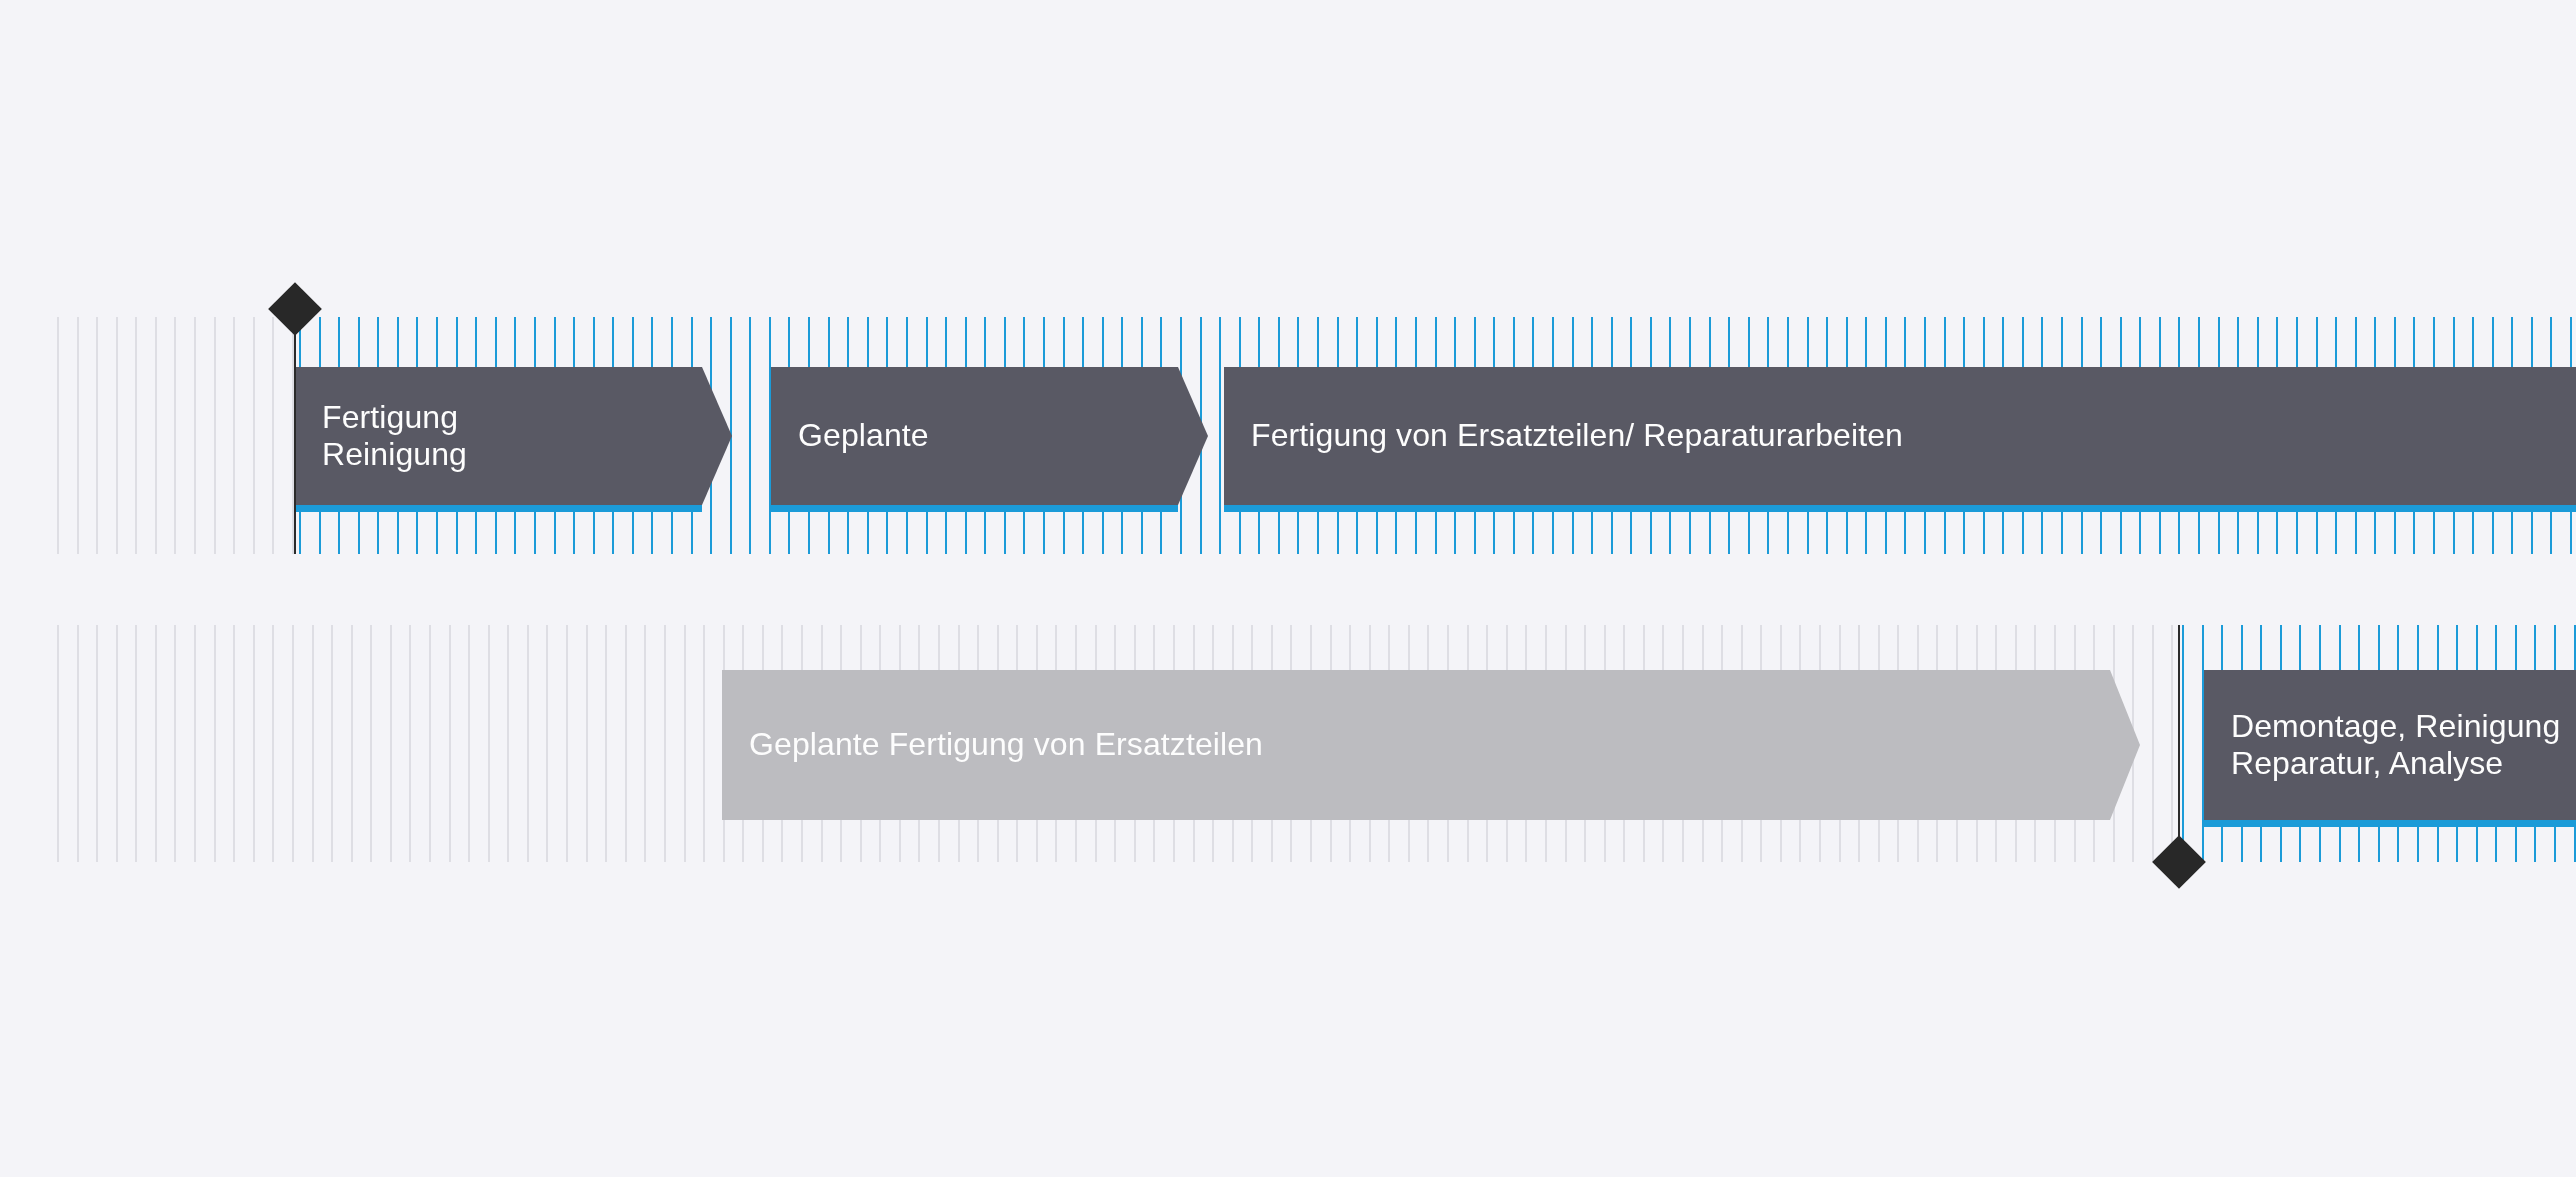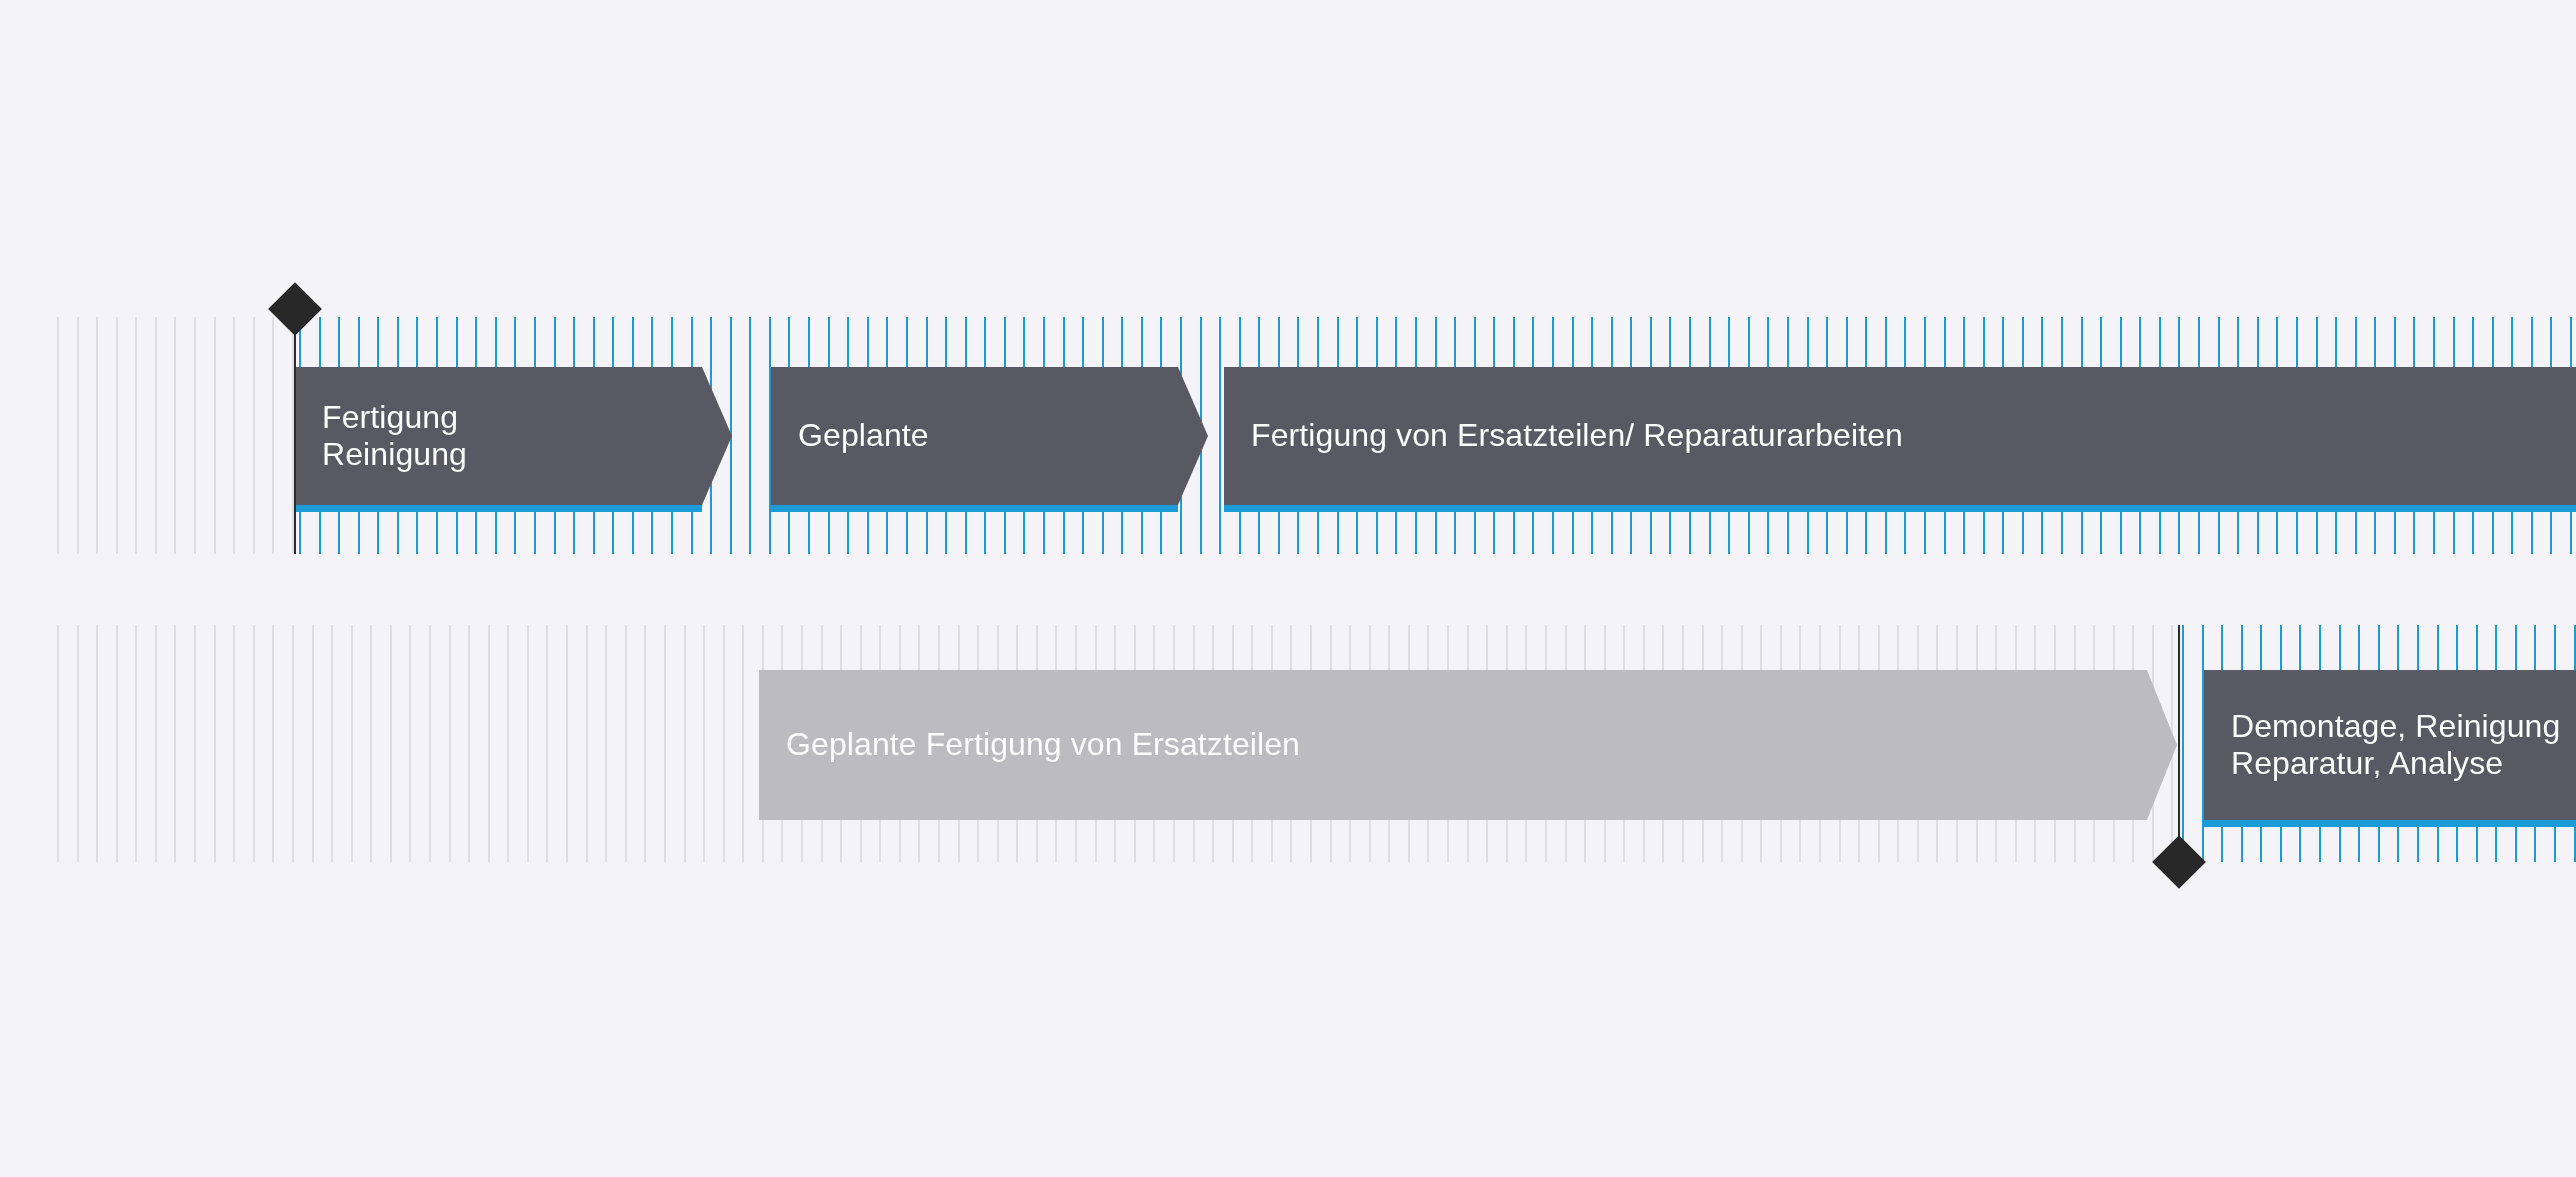--- a/index.html
+++ b/index.html
@@ -345,21 +345,21 @@
       <i style="left: 275px;"></i>
       <i style="left: 295px;"></i>
       <i style="left: 314px;"></i>
       <i style="left: 334px;"></i>
       <i style="left: 353px;"></i>
       <i style="left: 373px;"></i>
       <i style="left: 393px;"></i>
     </div>
 
 
-  <div class="chev grey" style="left:759px;top:670px;width:1418px;height:150px;">
+  <div class="chev grey" style="left:722px;top:670px;width:1418px;height:150px;">
     <span class="lbl">Geplante Fertigung von Ersatzteilen</span>
   </div>
 
   <div class="chev dark" style="left:2204px;top:670px;width:643px;height:150px;">
     <span class="lbl">Demontage, Reinigung
 Reparatur, Analyse</span>
   </div>
   <div class="underline" style="left:2204px;top:820px;width:613px;height:6.7px;"></div>
 
   <div class="vline" style="left:2178px;top:625px;height:237px;"></div>

